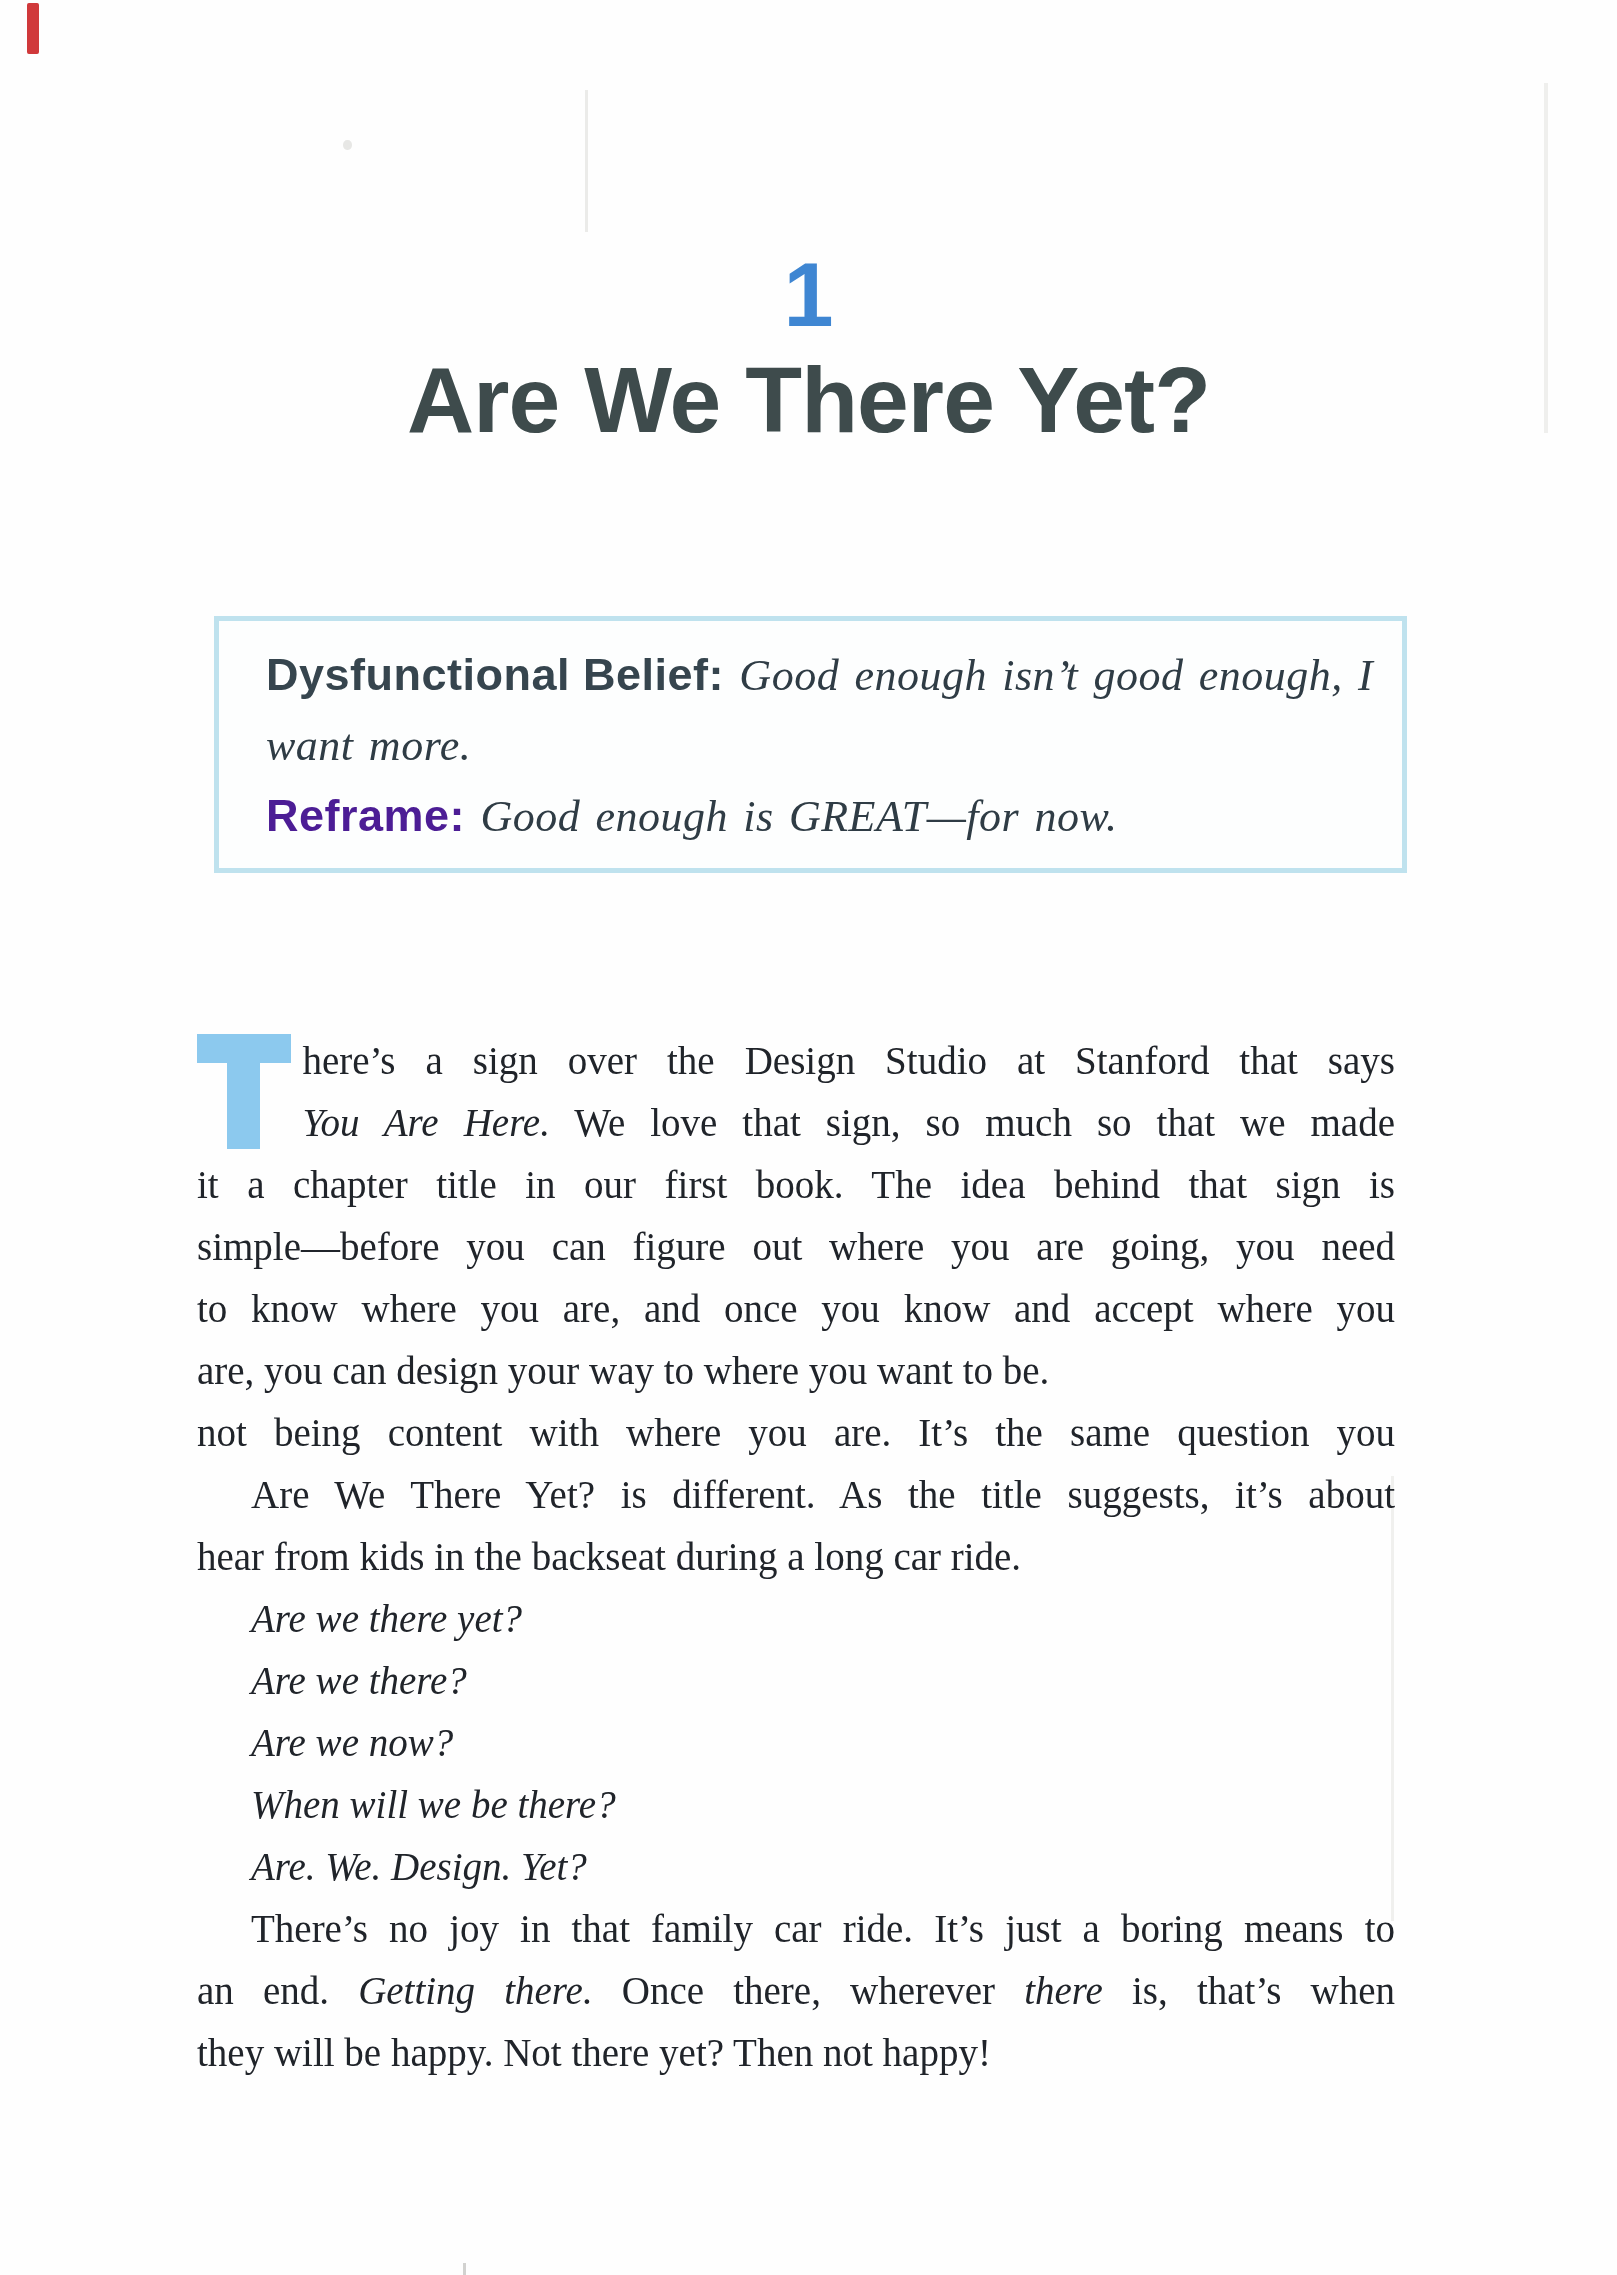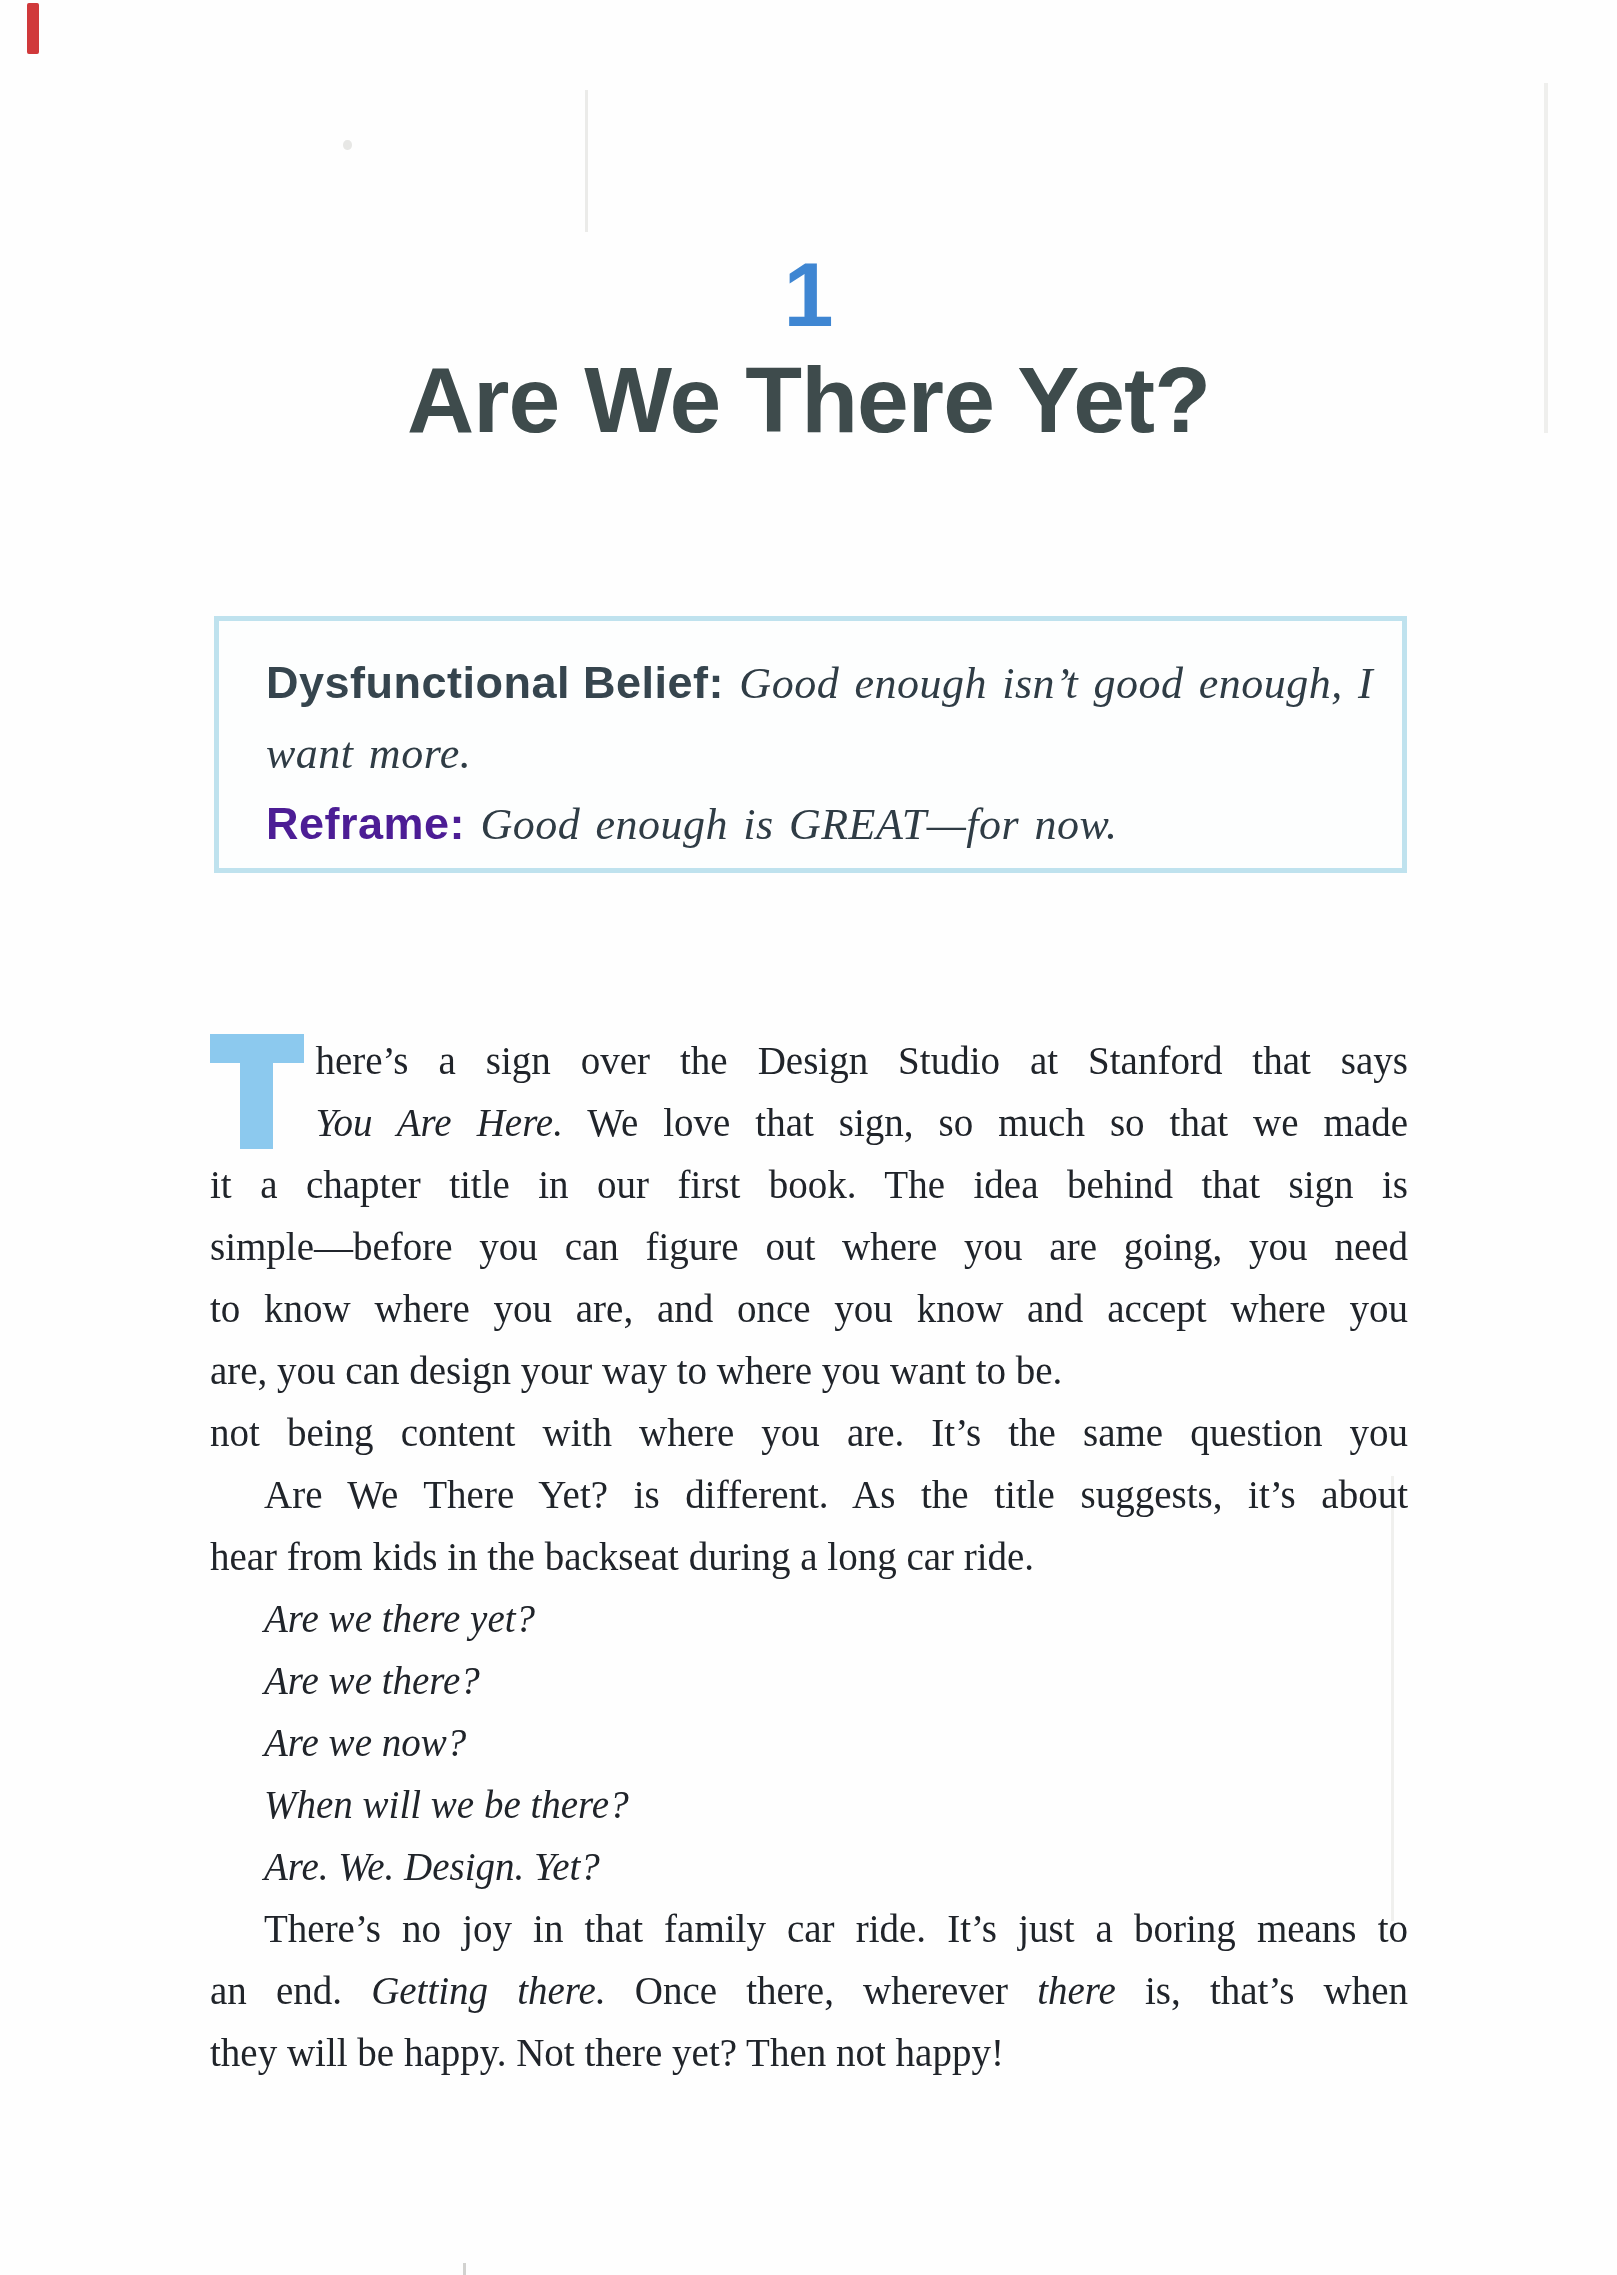--- a/index.html
+++ b/index.html
@@ -35,33 +35,33 @@
     font-weight:bold; font-size:93px; line-height:1;
     letter-spacing:-0.9px;
   }
 
   
   .belief-box {
     position:absolute; left:214px; top:616px;
     box-sizing:border-box; width:1193px; height:257px;
     border:5.7px solid #bfe2ee;
     background:#fdfefe;
-    padding:27px 38px 0 47px;
+    padding:19px 38px 0 47px;
   }
   .box-line { font-size:44px; line-height:70px; white-space:nowrap; }
   .box-label {
     font-family:"Liberation Sans", sans-serif;
     font-weight:bold; font-size:45px;
     letter-spacing:0.5px;
   }
   .box-italic { font-style:italic; color:#2f3c45; letter-spacing:0.5px; word-spacing:3.8px; }
 
   
   .body-text {
-    position:absolute; left:210px; top:1030px; width:1198px;
+    position:absolute; left:197px; top:1030px; width:1198px;
     font-size:39px; line-height:62px; color:#20242a;
   }
   .para { margin:0; }
   .bl { text-align:justify; text-align-last:justify; -moz-text-align-last:justify; }
   .bl.end { text-align:center; text-align-last:left; -moz-text-align-last:left; }
   .bl.indent { text-indent:54px; }
   .bl .it, .bl.italic-line { font-style:italic; }
   .bl.italic-line { text-align:left; text-align-last:left; }
 
   

